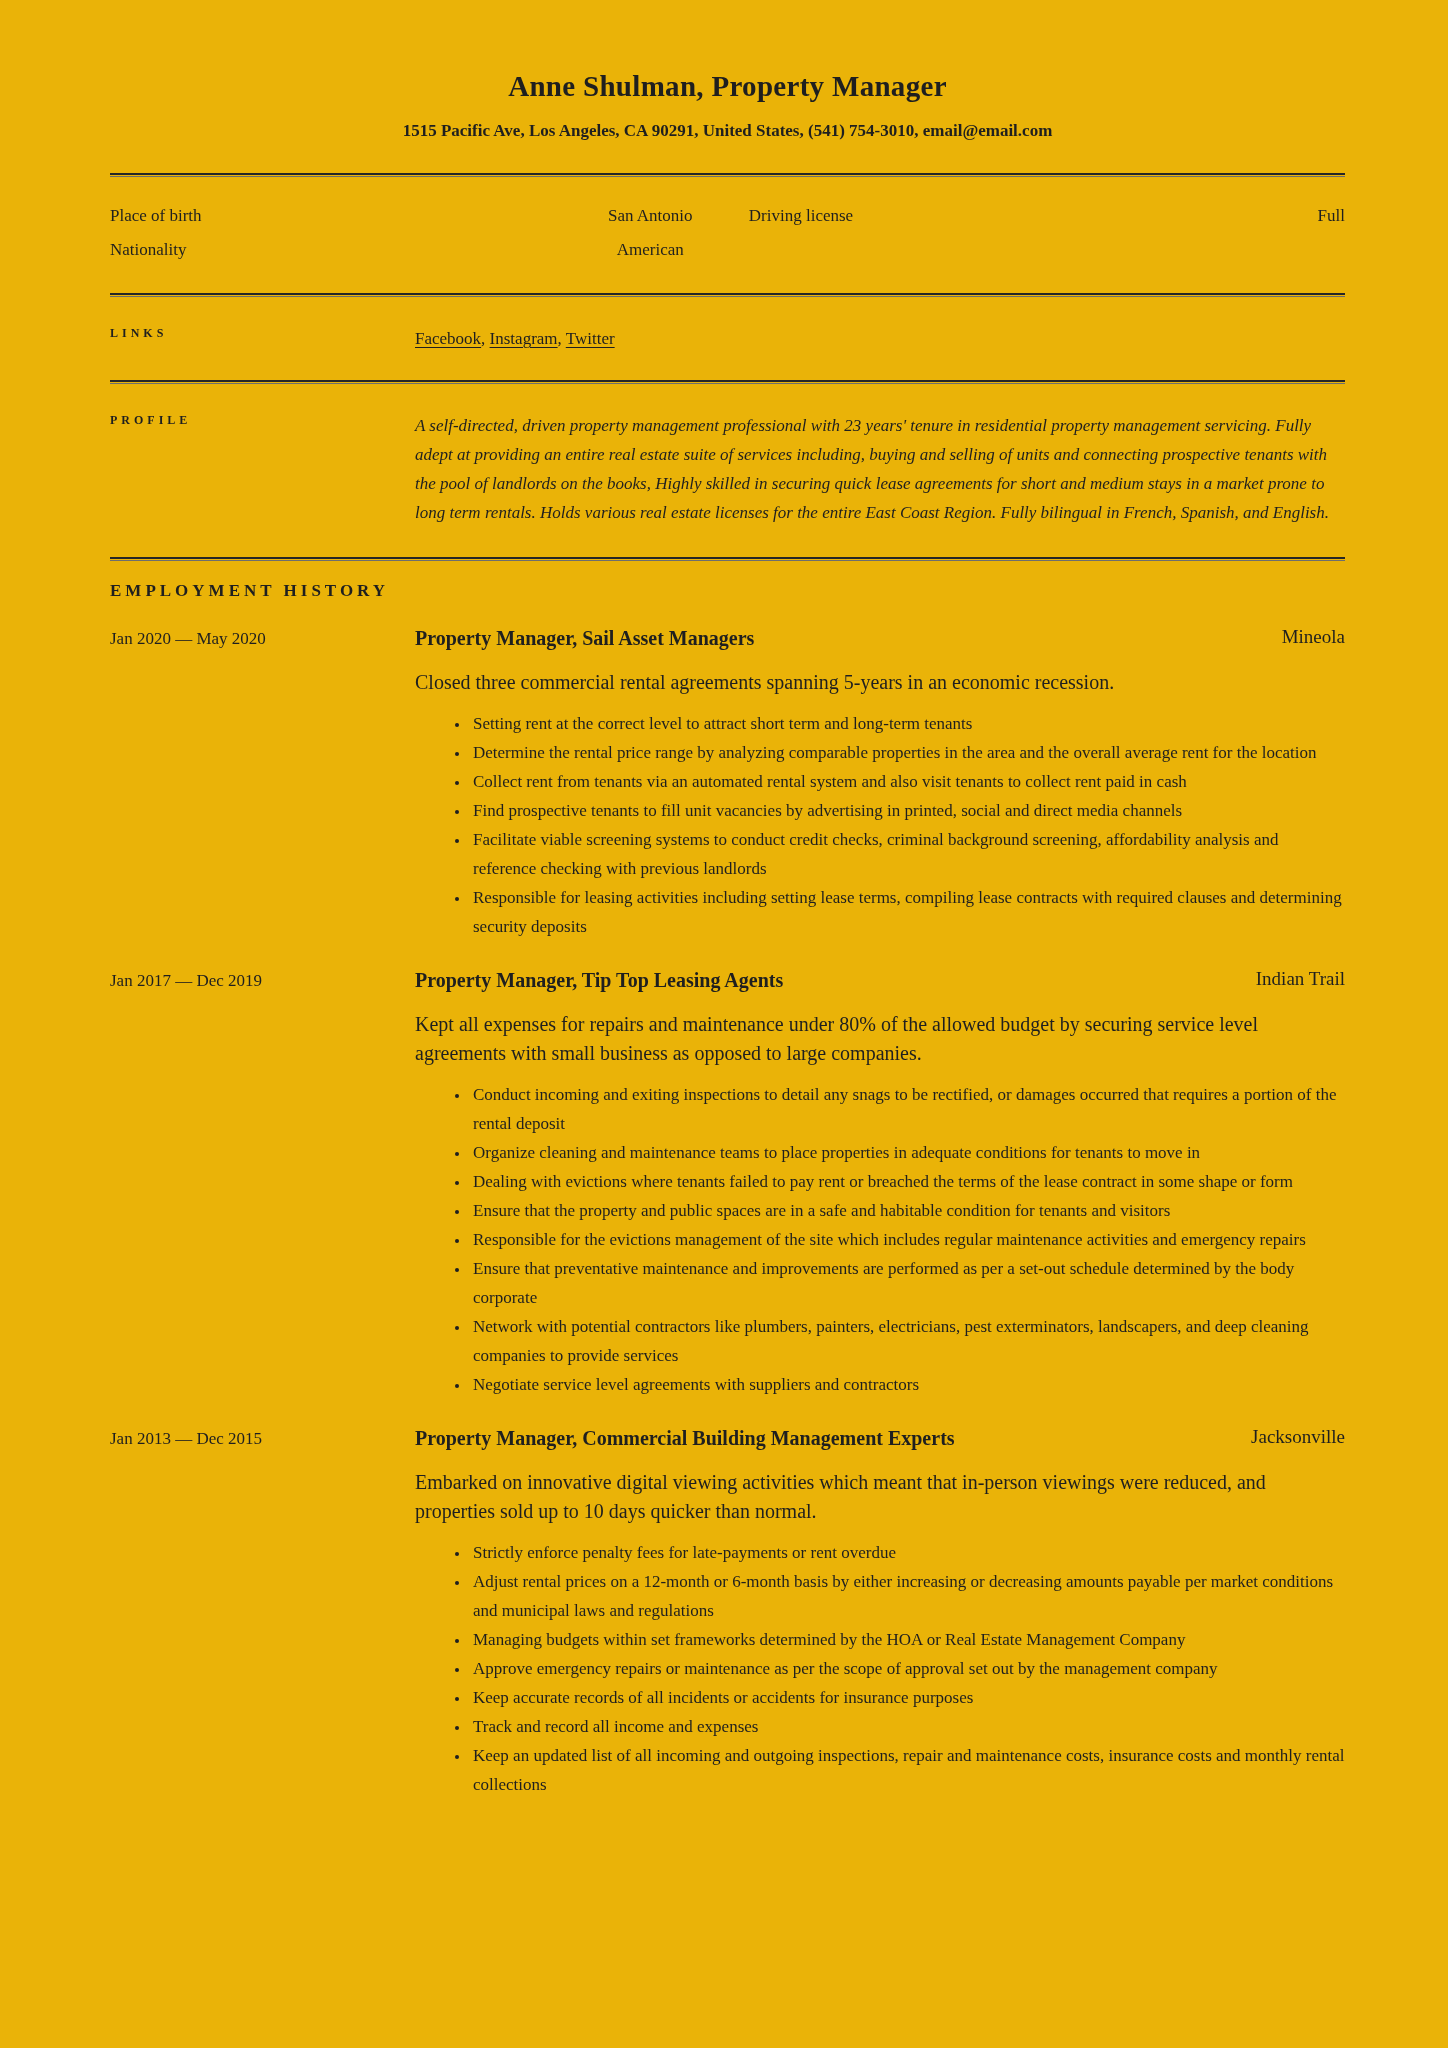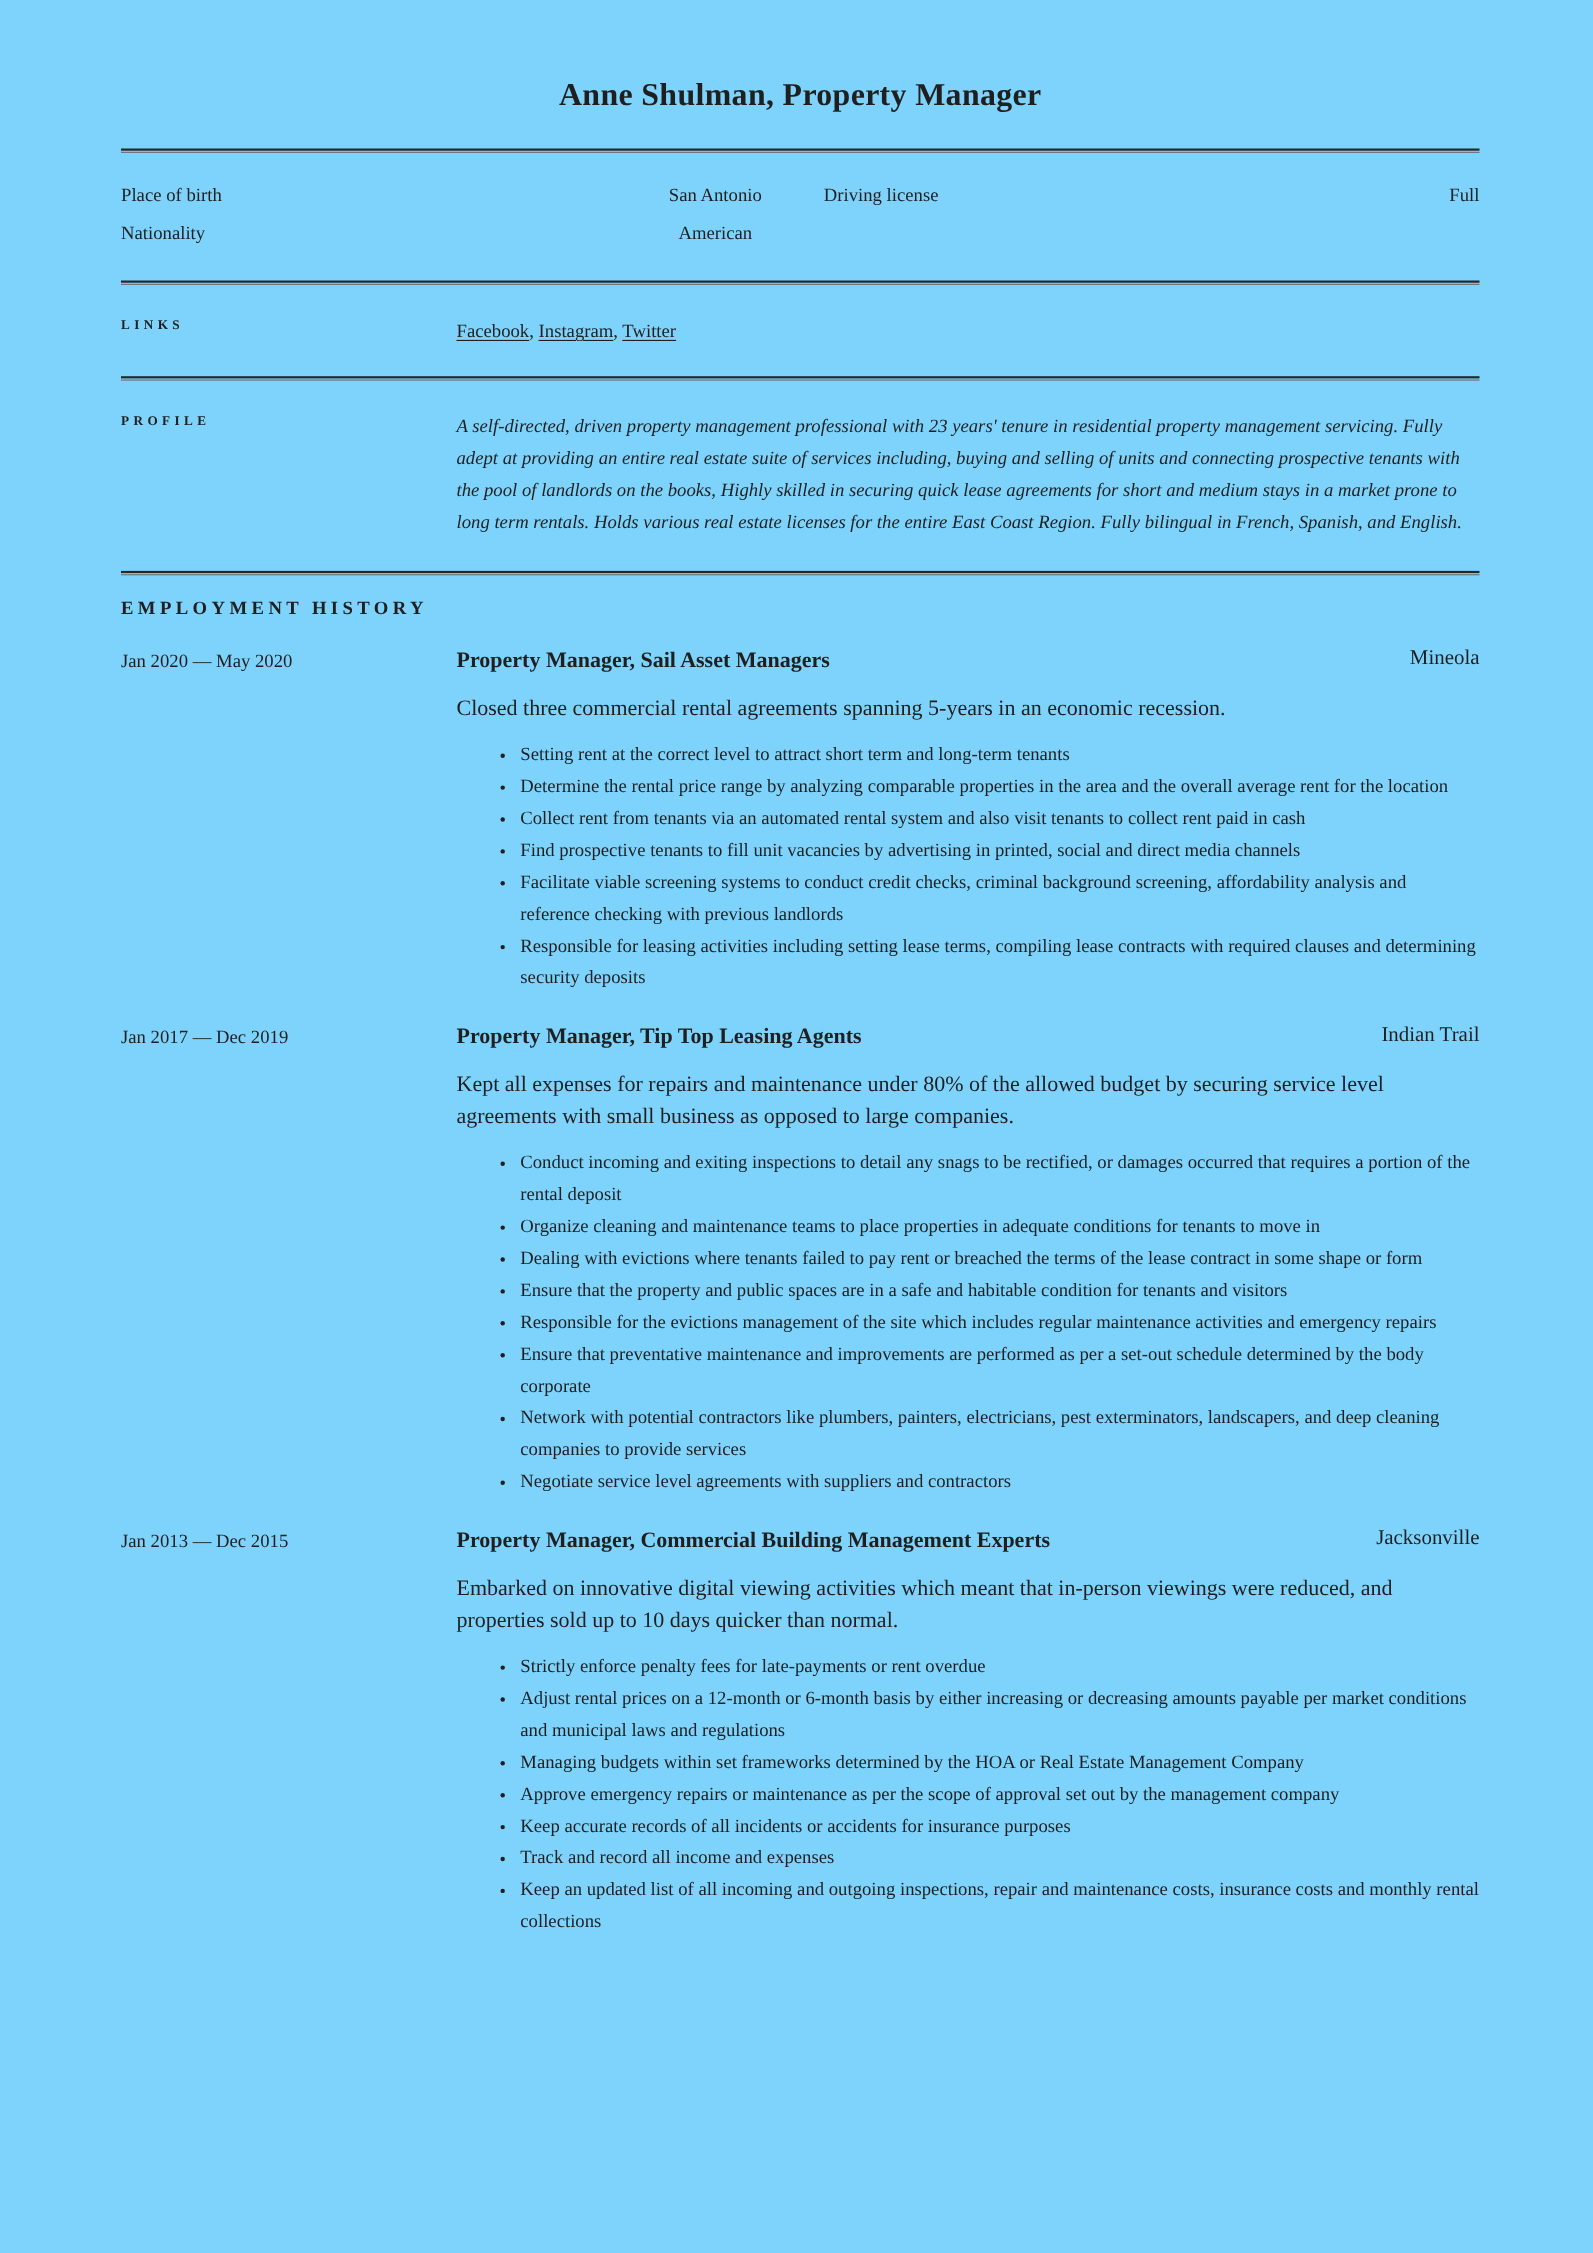--- a/index.html
+++ b/index.html
@@ -5,21 +5,21 @@
   * { margin: 0; padding: 0; box-sizing: border-box; }
   html, body { background: #ffffff; }
   body {
     font-family: "Liberation Serif", "DejaVu Serif", serif;
     color: #1f1f1f;
   }
   .page {
     width: 1448px;
     height: 2048px;
     margin: 0 auto;
-    background: #7dd3fc;
+    background: #eab308;
     padding: 50px 103px 40px 110px;
     overflow: hidden;
   }
 
   
   .name {
     margin-top: 20px;
     text-align: center;
     font-size: 29px;
     font-weight: 700;
@@ -133,20 +133,21 @@
     font-family: Liberation Serif, serif;
   }
   .bullets li::marker { font-size: 13px; }
 </style>
 </head>
 <body>
 
 <div class="page">
 
   <h1 class="name">Anne Shulman, Property Manager</h1>
+  <div class="contact">1515 Pacific Ave, Los Angeles, CA 90291, United States, (541) 754-3010, email@email.com</div>
 
   <div class="divider"></div>
 
   <section class="details">
     <div class="detail-row">
       <div class="detail-label">Place of birth</div>
       <div class="detail-value">San Antonio</div>
       <div class="detail-label detail-label-2">Driving license</div>
       <div class="detail-value-2">Full</div>
     </div>

